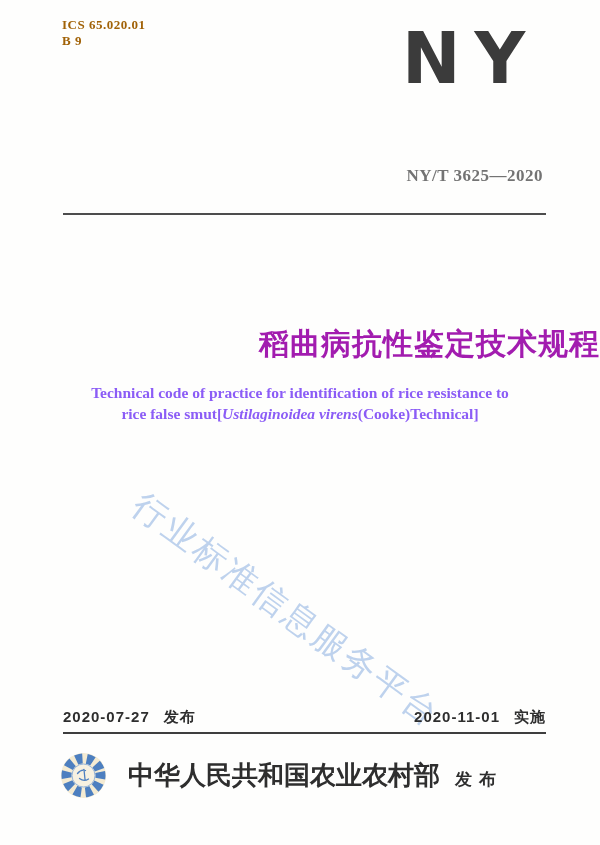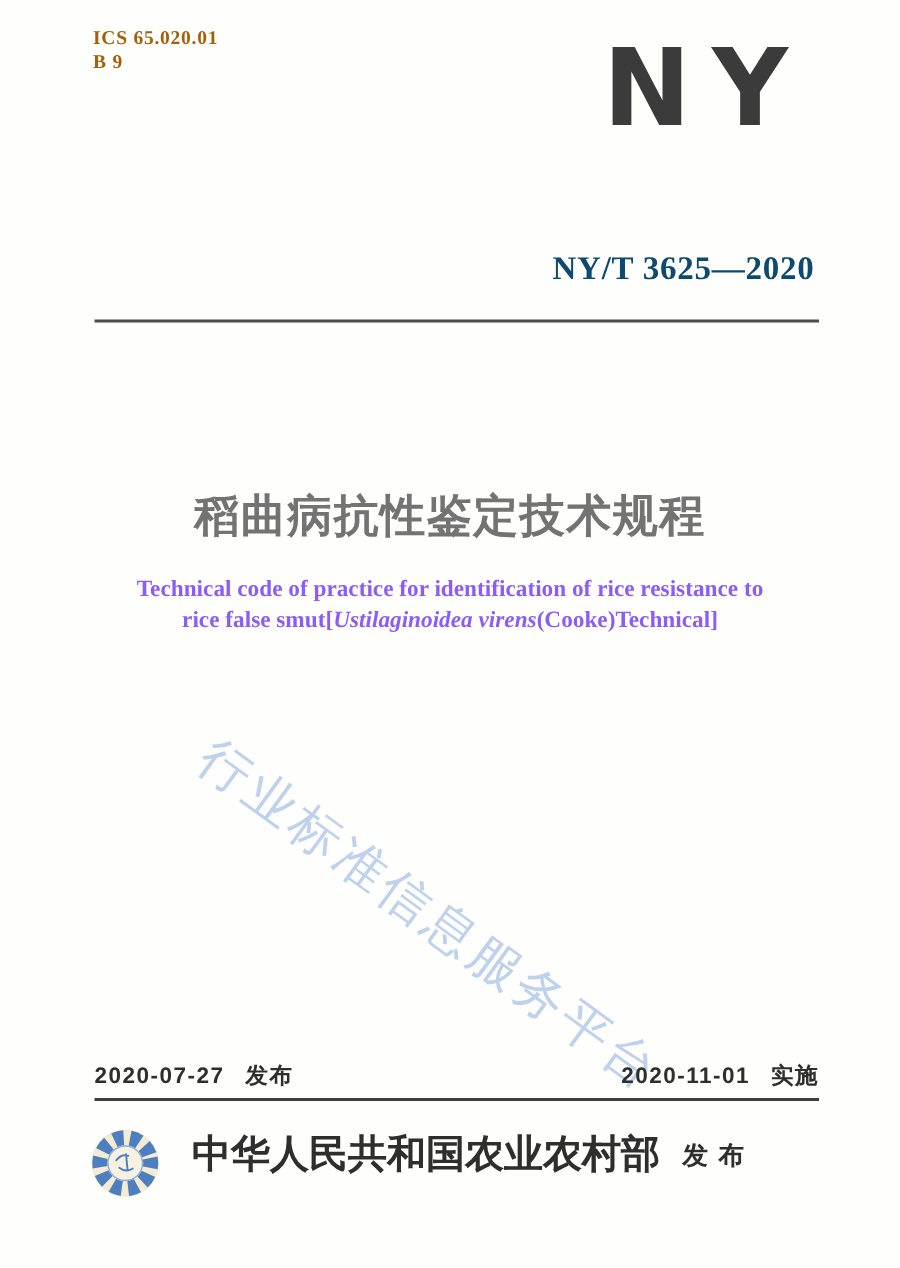--- a/index.html
+++ b/index.html
@@ -55,47 +55,47 @@
     font-weight: bold;
     letter-spacing: 2px;
     color: #3a3a3a;
     white-space: nowrap;
   }
 
   .std-number {
     position: absolute;
     right: 57px;
     top: 166px;
-    font-size: 22px;
+    font-size: 17px;
     font-weight: bold;
     letter-spacing: 0.5px;
-    color: #0c4a6e;
+    color: #737373;
   }
 
   .rule-top {
     position: absolute;
     left: 63px;
     right: 54px;
     top: 213px;
     height: 2px;
     background: #4d4d4d;
   }
 
   
   .doc-title {
     position: absolute;
     left: 0;
     right: 0;
     top: 324px;
-    text-align: center;
+    text-align: right;
     font-family: "Liberation Sans", sans-serif;
     font-size: 30px;
     font-weight: bold;
     letter-spacing: 1px;
-    color: #737373;
+    color: #a21caf;
     white-space: nowrap;
   }
 
   .doc-subtitle {
     position: absolute;
     left: 30px;
     right: 30px;
     top: 382px;
     text-align: center;
     font-size: 15.5px;
@@ -157,21 +157,21 @@
     background: #3e3e3e;
   }
 
   
   .publisher-row {
     position: absolute;
     left: 60px;
     right: 54px;
     top: 752px;
     display: flex;
-    align-items: flex-start;
+    align-items: center;
   }
   .emblem {
     width: 47px;
     height: 47px;
     margin-right: 21px;
     flex: 0 0 auto;
   }
   .publisher-name {
     font-size: 26px;
     font-weight: bold;

